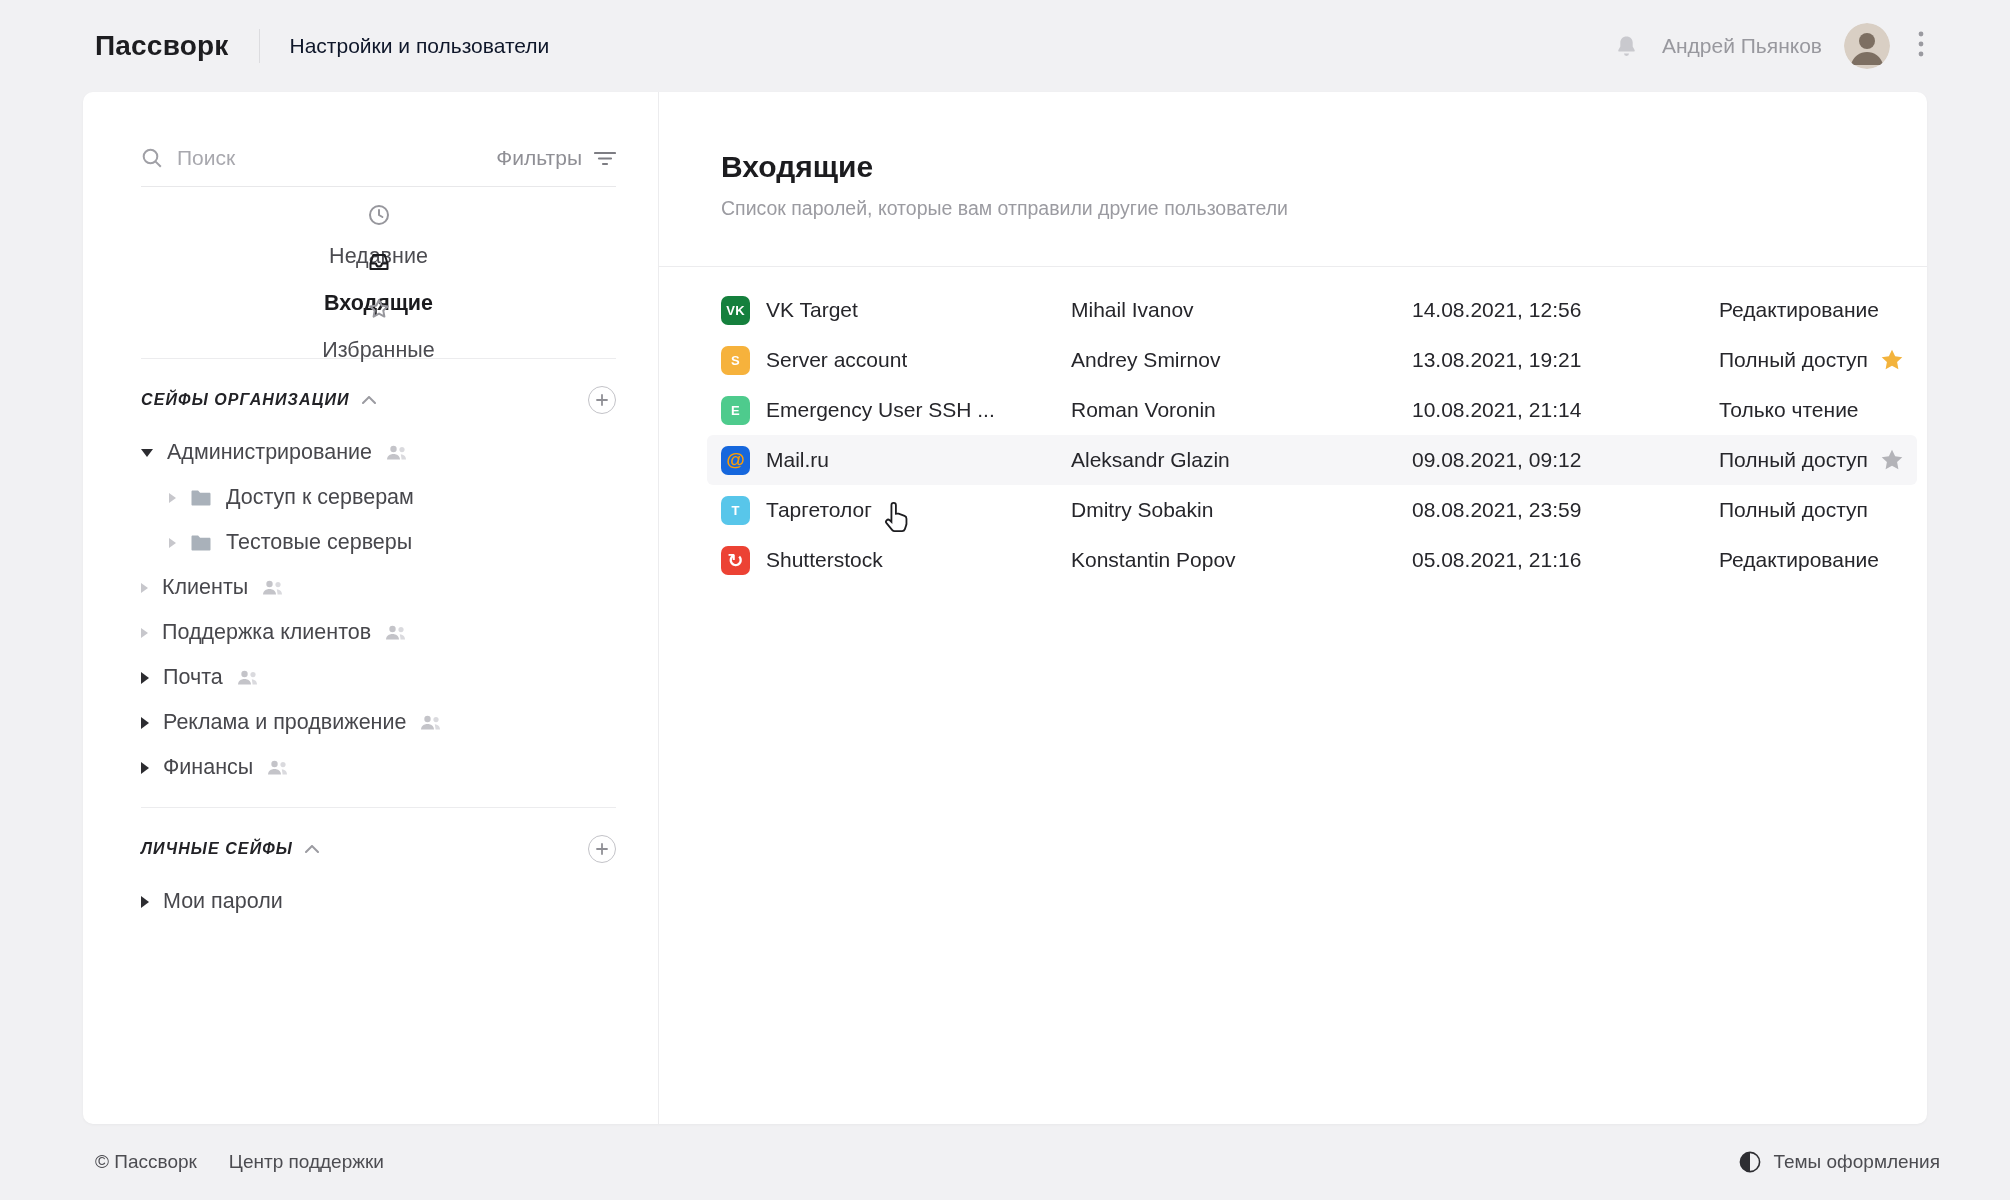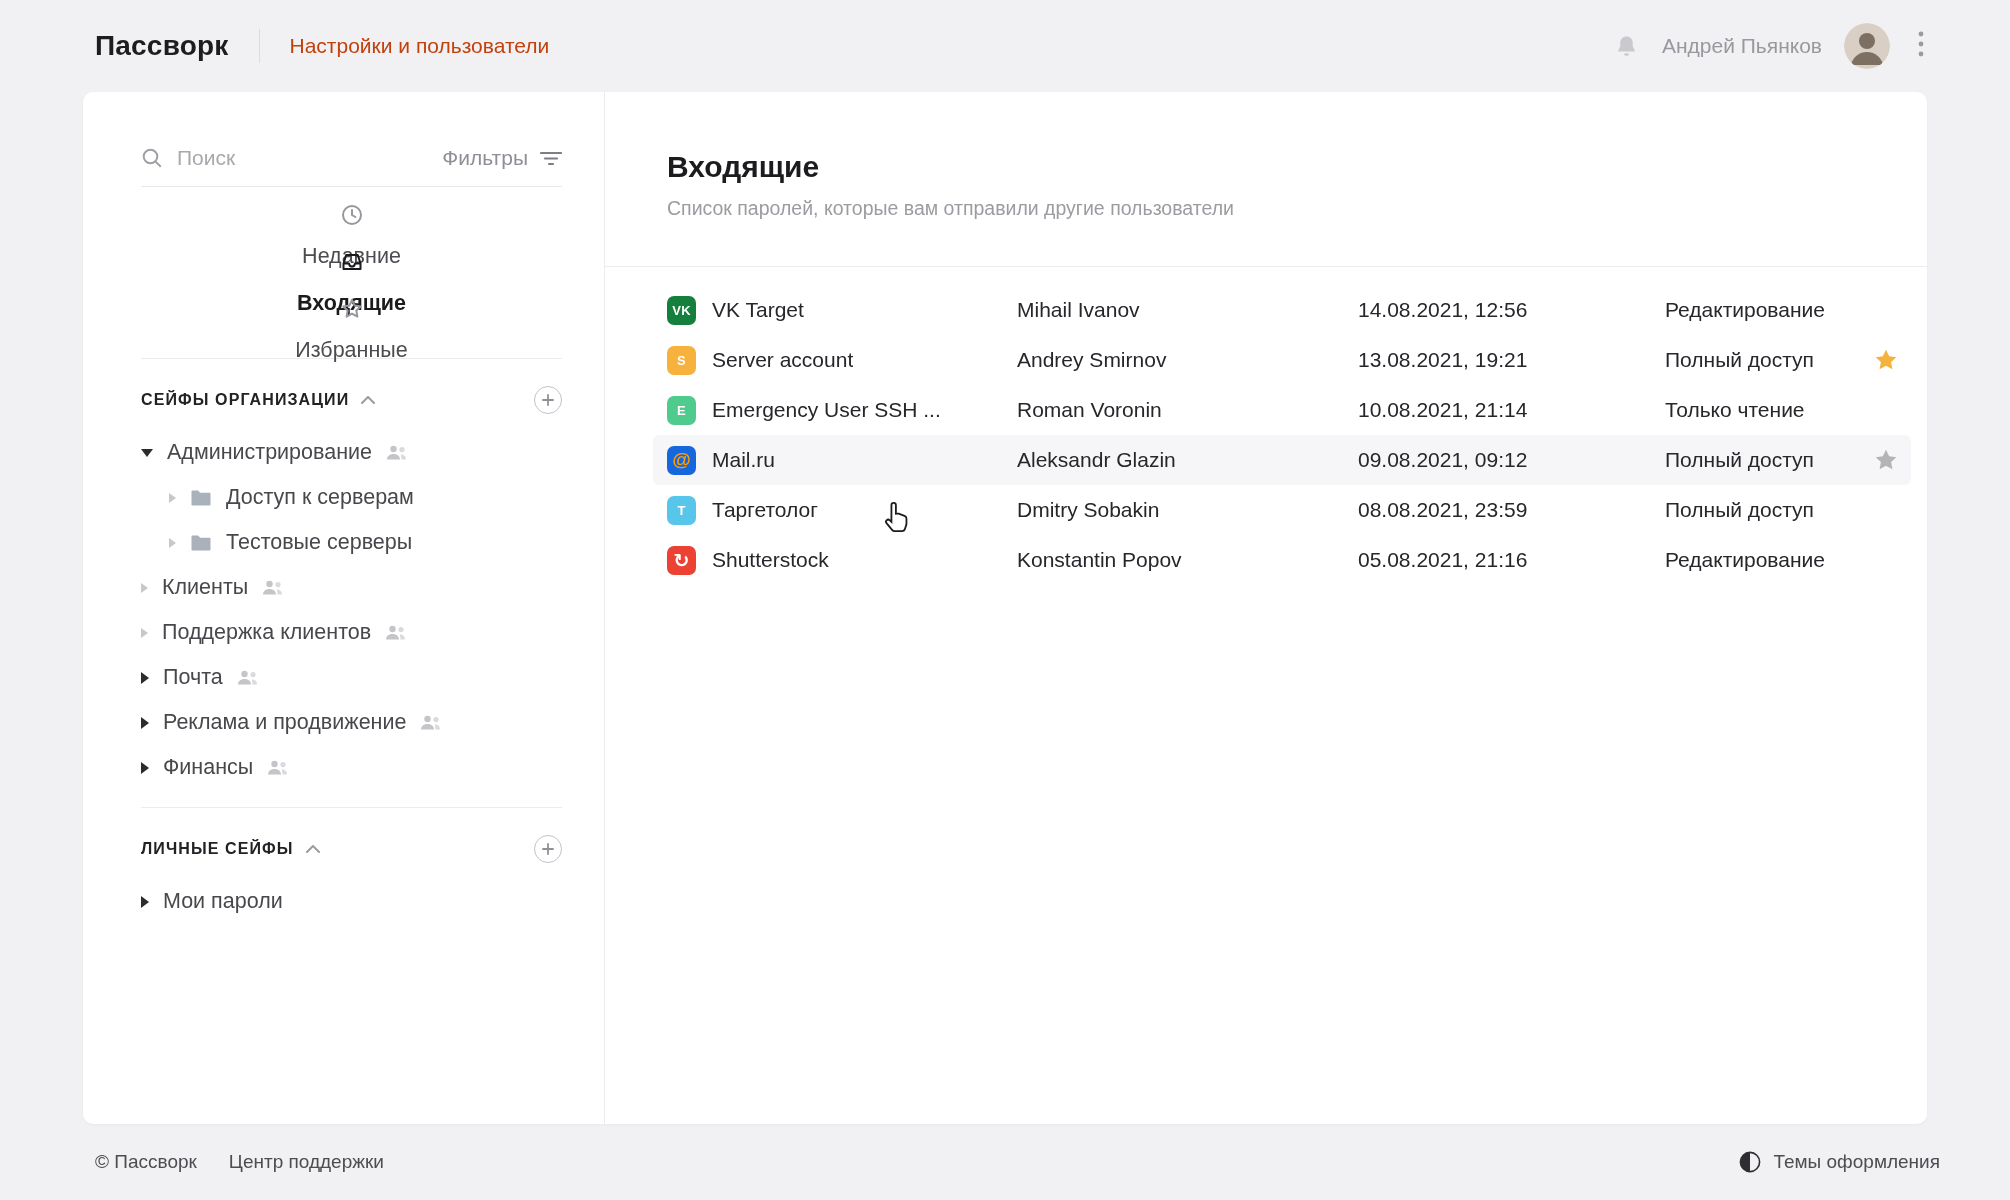--- a/index.html
+++ b/index.html
@@ -13,56 +13,56 @@
   }
 
   
   .topbar {
     position:absolute; top:0; left:0; width:100%; height:92px;
     display:flex; align-items:center;
     padding:0 80px 0 95px;
   }
   .logo { font-size:28px; font-weight:700; color:#1d1d20; letter-spacing:.2px; cursor:pointer; }
   .topbar-sep { width:1px; height:34px; background:#dcdcdf; margin:0 30px; }
-  .topbar-section { font-size:21px; color:#c2410c; cursor:pointer; }
+  .topbar-section { font-size:21px; color:#0f172a; cursor:pointer; }
   .topbar-right { margin-left:auto; display:flex; align-items:center; gap:22px; }
   .user-name { font-size:21px; color:#98989e; }
   .avatar { width:46px; height:46px; border-radius:50%; overflow:hidden; flex:none; cursor:pointer; }
   .kebab { padding:4px 6px; cursor:pointer; }
 
   
   .card {
     position:absolute; left:83px; top:92px; width:1844px; height:1032px;
     background:#fff; border-radius:10px; overflow:hidden;
     display:flex;
     box-shadow:0 1px 3px rgba(0,0,0,.04);
   }
 
   
-  .sidebar { width:522px; flex:none; border-right:1px solid #ececee; position:relative; padding:0 42px 0 58px; }
+  .sidebar { width:576px; flex:none; border-right:1px solid #ececee; position:relative; padding:0 42px 0 58px; }
   .search-row {
     margin-top:54px; display:flex; align-items:center; gap:14px;
     padding-bottom:16px; border-bottom:1px solid #e8e8ea;
   }
   .search-input {
     border:none; outline:none; font-size:21px; color:#3a3a3f; width:150px;
     font-family:inherit; background:transparent;
   }
   .search-input::placeholder { color:#a8a8ae; }
   .filters { margin-left:auto; display:flex; align-items:center; gap:12px;
     font-size:21px; color:#8f8f95; cursor:pointer; }
 
   .nav { margin-top:16px; }
   .nav-item { height:47px; display:flex; align-items:center; gap:17px;
     font-size:21.5px; color:#4b4b50; cursor:pointer;flex-direction:column; }
   .nav-item.active { font-weight:700; color:#1b1b1e; }
 
   .side-divider { height:1px; background:#ececee; margin-top:14px; }
 
-  .section-head { margin-top:26px; height:30px; display:flex; align-items:center; gap:12px; }
+  .section-head { margin-top:26px; height:30px; display:flex; align-items:center; gap:12px;font-style:italic; }
   .section-title { font-size:16px; font-weight:700; letter-spacing:1.1px; color:#222226; }
   .chev { cursor:pointer; display:flex; align-items:center; }
   .plus-btn {
     margin-left:auto; width:28px; height:28px; border:1.4px solid #c3c3c8; border-radius:50%;
     display:flex; align-items:center; justify-content:center; cursor:pointer; flex:none;
   }
 
   .tree { margin-top:15px; }
   .tree-row { height:45px; display:flex; align-items:center; gap:14px;
     font-size:21.5px; color:#47474c; cursor:pointer; white-space:nowrap; }

